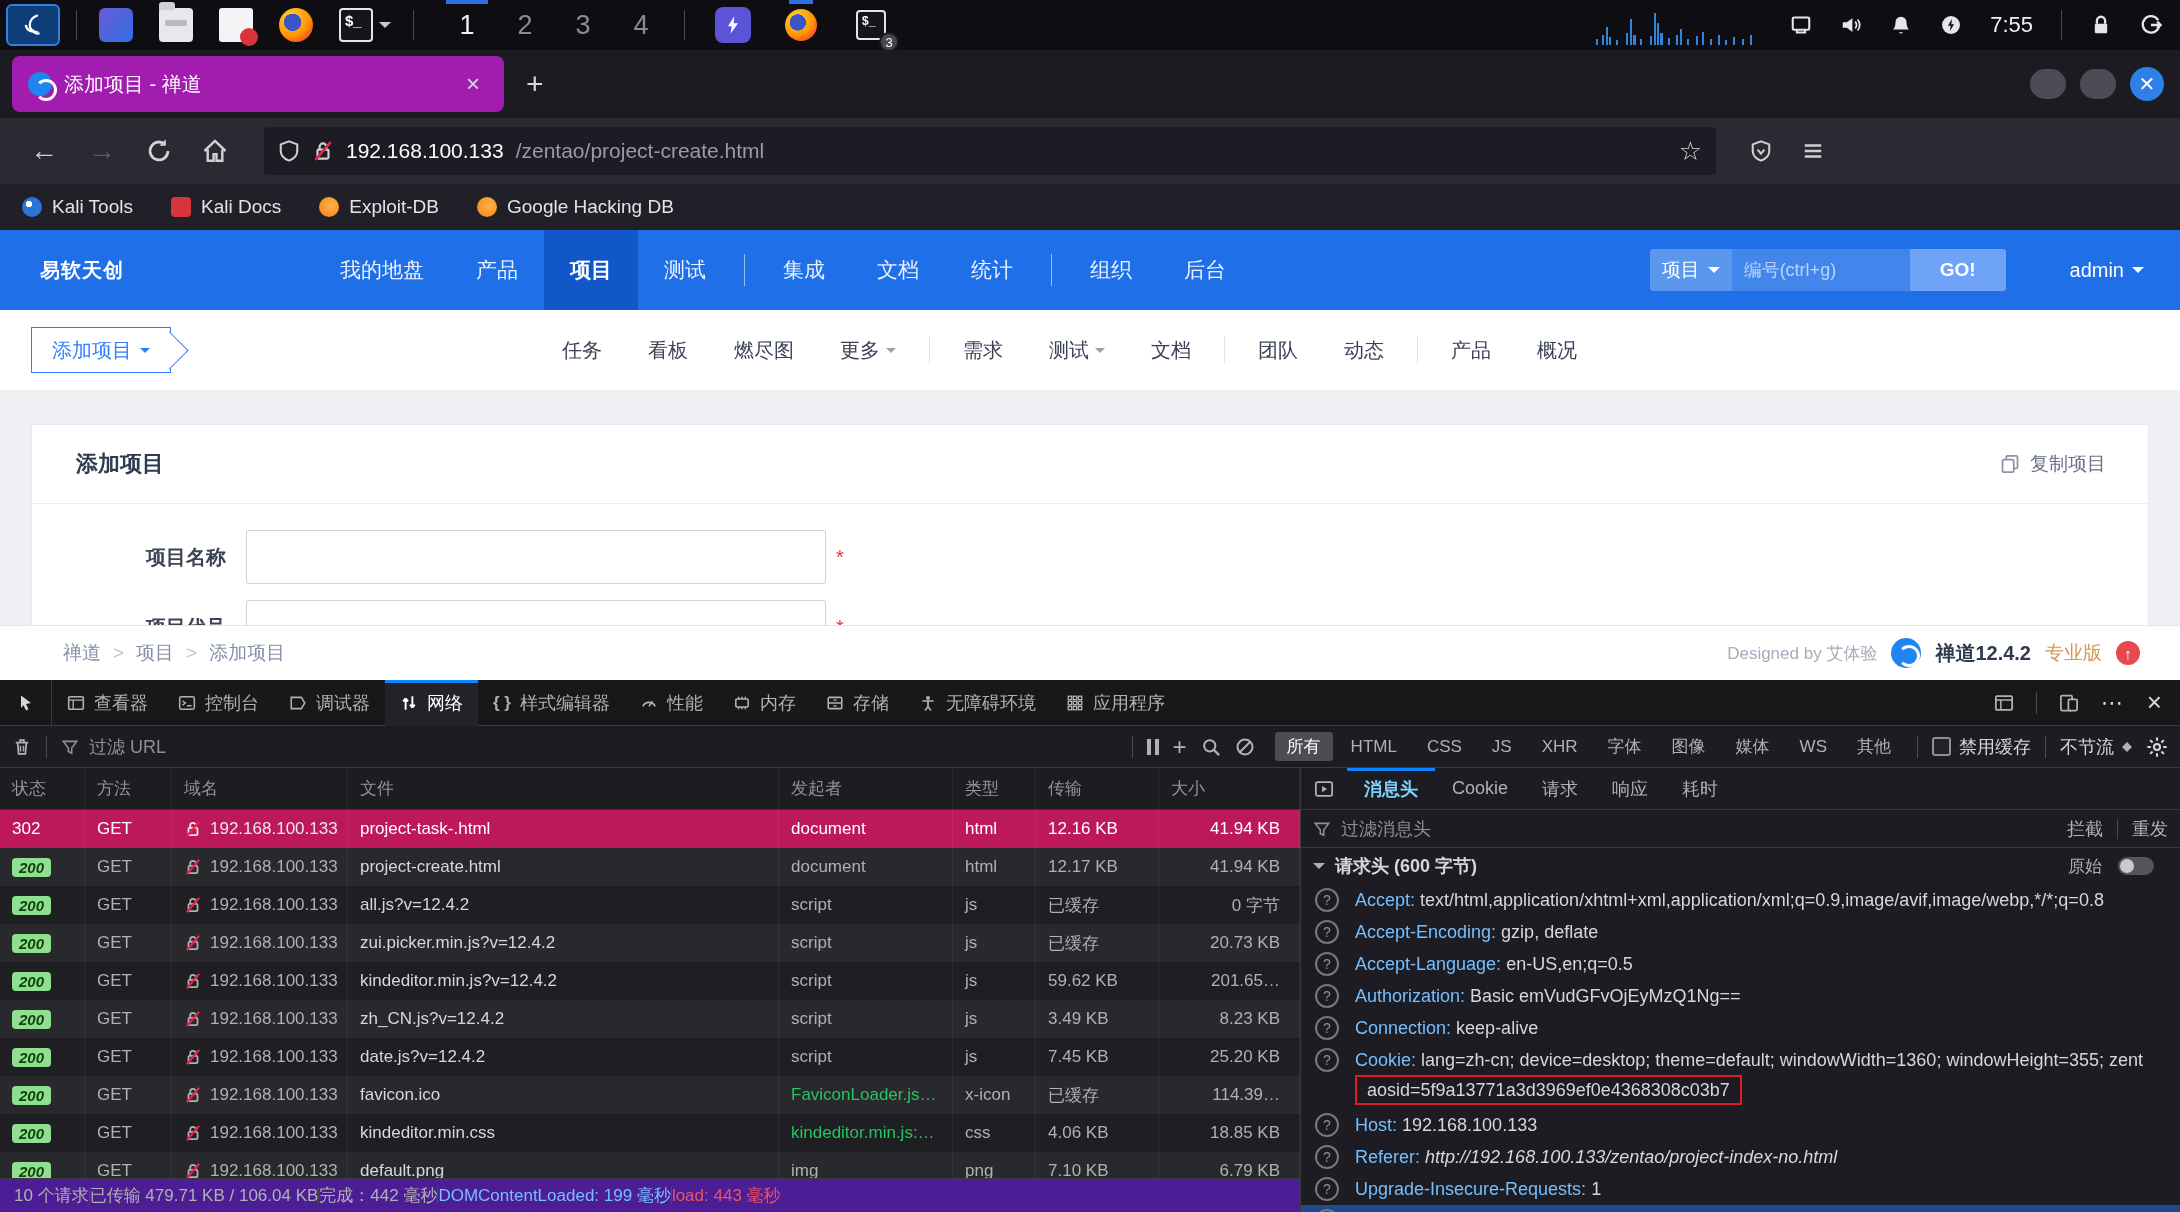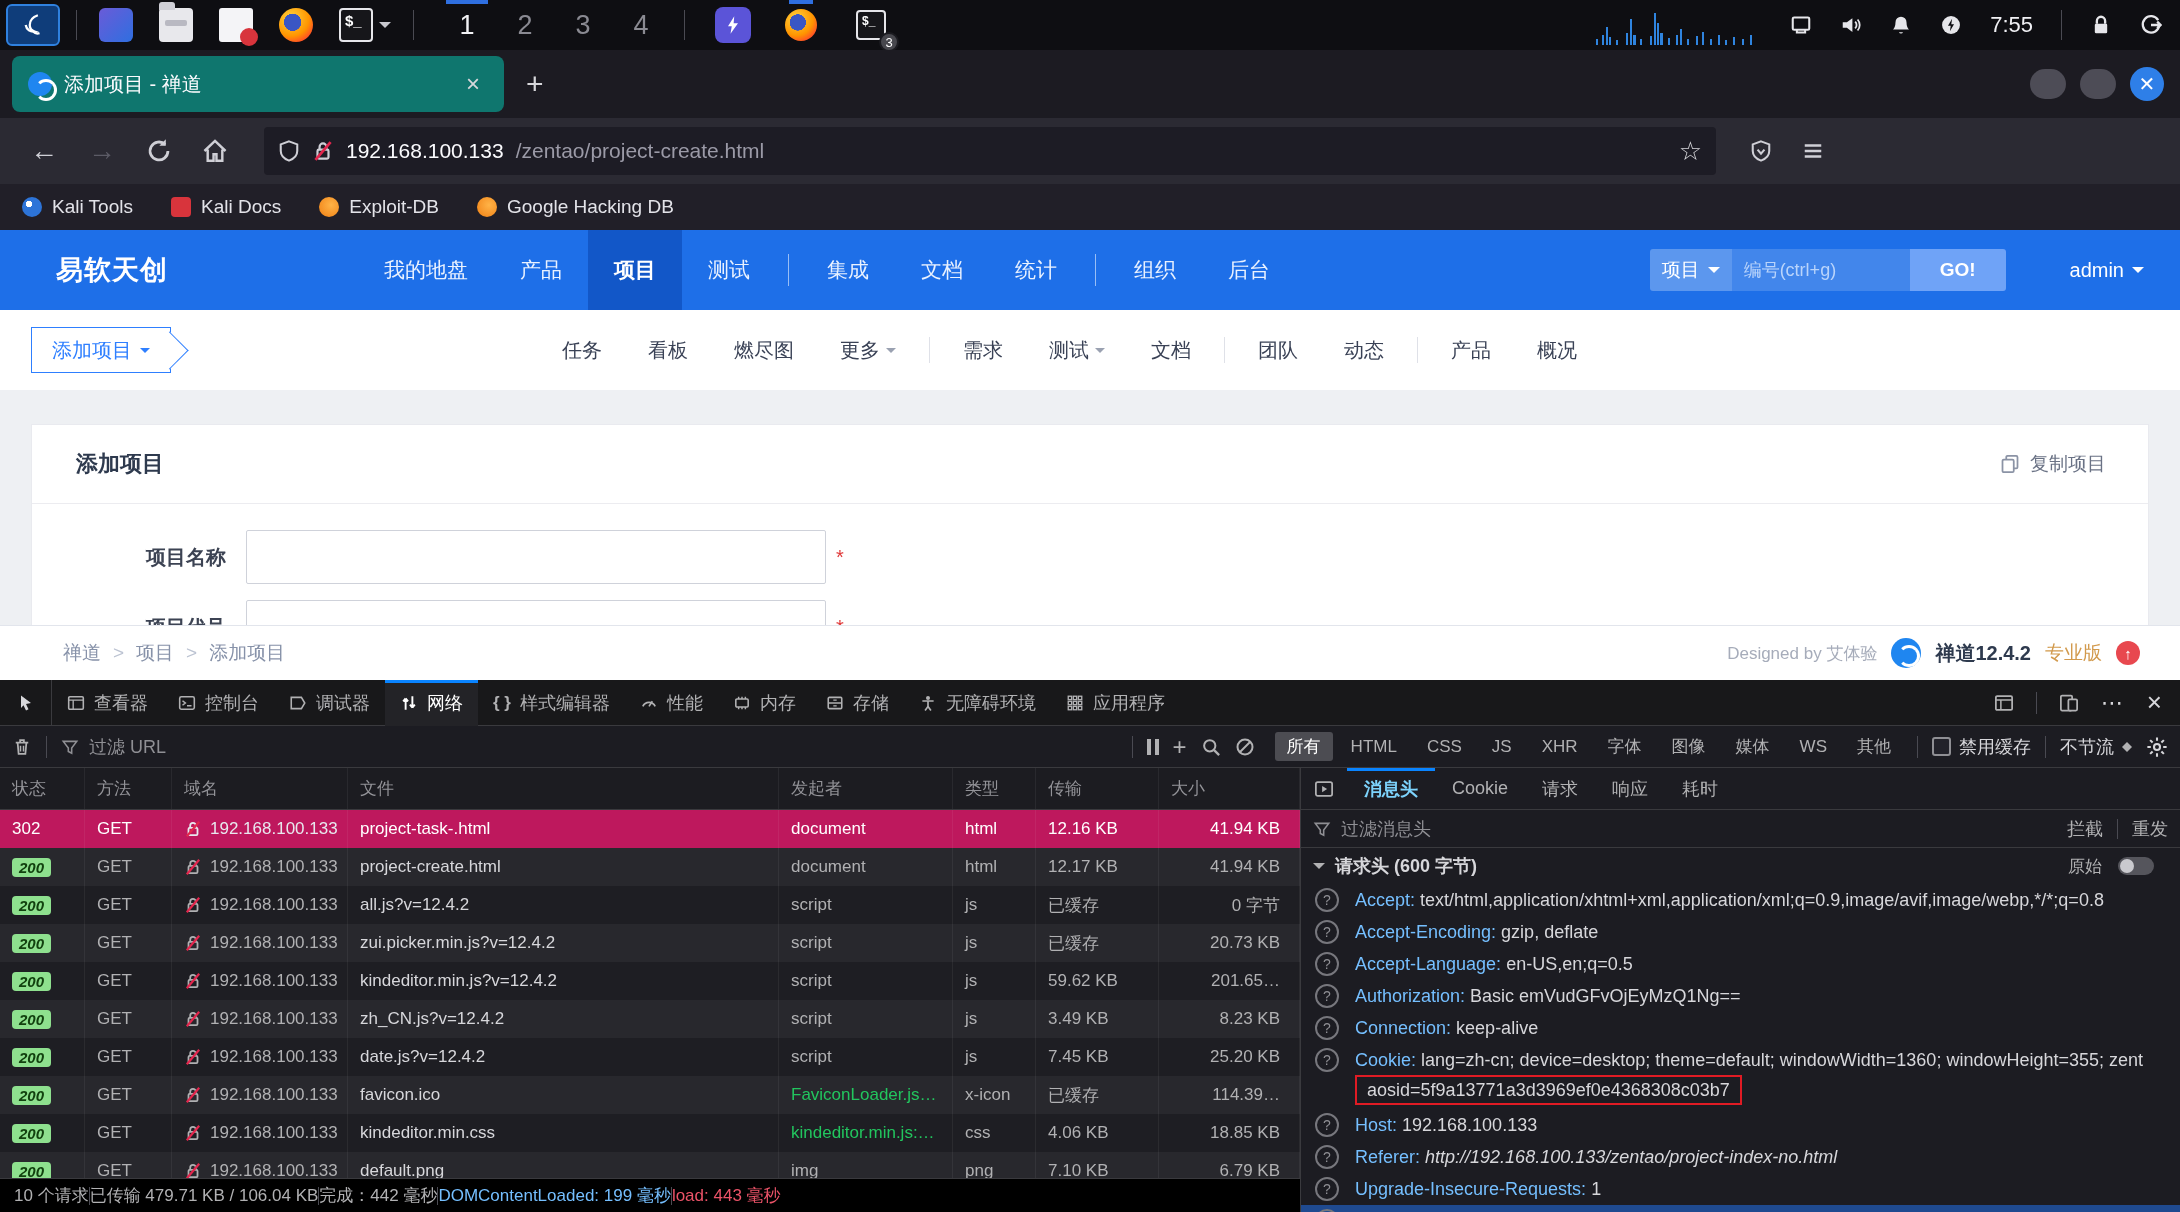--- a/index.html
+++ b/index.html
@@ -31,21 +31,21 @@
 .ws{position:relative;width:58px;height:50px;display:flex;align-items:center;justify-content:center;font-size:27px;color:#8a8a92}
 .ws.on{color:#f2f2f5}
 .topbar{position:absolute;top:0;left:8px;right:8px;height:4px;background:#2f6fe0}
 .badge3{position:absolute;right:-8px;bottom:-2px;width:20px;height:20px;border-radius:50%;background:#47474d;border:2px solid #1a1a1f;color:#fff;font-size:13px;display:flex;align-items:center;justify-content:center}
 #tray{margin-left:auto;gap:28px;padding-right:18px}
 #clock{font-size:22px;color:#f0f0f4}
 .sb{height:30px}
 
 
 #tabbar{left:0;top:50px;width:2180px;height:68px;background:#1c1b22;display:flex;align-items:center}
-.tab{margin-left:12px;width:492px;height:56px;background:#0f766e;border-radius:8px;display:flex;align-items:center;padding:0 16px;gap:12px}
+.tab{margin-left:12px;width:492px;height:56px;background:#a21caf;border-radius:8px;display:flex;align-items:center;padding:0 16px;gap:12px}
 .tab-title{color:#fbfbfe;font-size:20px;flex:1;white-space:nowrap;overflow:hidden}
 .tclose{color:#d7d7db;font-size:24px;width:30px;text-align:center}
 .newtab{color:#d7d7db;font-size:30px;margin-left:22px}
 .winctl{margin-left:auto;gap:14px;padding-right:16px}
 .wbtn{width:36px;height:30px;border-radius:15px;background:#4d4c56}
 .wbtn.close{width:34px;height:34px;border-radius:50%;background:#2e7fe8;color:#fff;font-size:20px;display:flex;align-items:center;justify-content:center}
 
 
 #navbar{left:0;top:118px;width:2180px;height:66px;background:#2b2a33;display:flex;align-items:center}
 .nav-ic{color:#cfcfd6;font-size:28px;margin-left:30px}
@@ -59,21 +59,21 @@
 
 #bookbar{left:0;top:184px;width:2180px;height:46px;background:#211f28;display:flex;align-items:center;gap:38px;padding-left:22px}
 .bm{display:flex;align-items:center;gap:10px;color:#e3e3e9;font-size:19px}
 .bm .fav{width:20px;height:20px;border-radius:50%}
 .fav-kt{background:radial-gradient(circle at 35% 35%,#fff 0 18%,transparent 19%),#2d74d8;position:relative}
 .fav-kd{background:#d8343c;border-radius:4px!important}
 .fav-bug{background:radial-gradient(circle at 60% 40%,#ffb347,#f07f13);border-radius:50% 50% 50% 10%}
 
 
 #zheader{left:0;top:230px;width:2180px;height:80px;background:#1e6fe8;display:flex;align-items:center;color:#fff}
-.brand{font-size:27px;font-weight:600;margin-left:56px;letter-spacing:1px}
+.brand{font-size:20px;font-weight:600;margin-left:40px;letter-spacing:1px}
 .znav{height:80px;display:flex;align-items:center;margin-left:190px}
 .znav .zi{height:80px;line-height:80px;padding:0 26px;font-size:21px;color:#eaf2ff}
 .znav .zi.on{background:#1257c8;font-weight:600;color:#fff}
 .zsep{width:1px;height:32px;background:rgba(255,255,255,.55);margin:0 12px}
 .gogroup{margin-left:auto;display:flex;align-items:center;margin-right:34px}
 .scope{background:rgba(255,255,255,.28);height:42px;display:flex;align-items:center;gap:8px;padding:0 12px;border-radius:3px 0 0 3px;font-size:19px}
 .goinput{background:rgba(255,255,255,.16);height:42px;width:178px;display:flex;align-items:center;padding:0 12px;color:#b9d4fb;font-size:18px}
 .gobtn{background:#6fa3f7;height:42px;padding:0 30px;display:flex;align-items:center;border-radius:0 3px 3px 0;font-weight:bold;font-size:19px}
 .user{margin-left:30px;display:flex;align-items:center;gap:8px;font-size:20px}
 .wcaret{width:0;height:0;border:6px solid transparent;border-top-color:#fff;margin-top:6px}
@@ -146,21 +146,21 @@
 .nrow:nth-child(even){background:#28282d}
 .nrow.sel{background:#be185d;color:#fff}
 .nrow .sz{justify-content:flex-end;padding-right:19px}
 .nhead .szh{justify-content:flex-start}
 .ok{background:#8ee08e;color:#12410f;font-weight:bold;font-size:15px;padding:1px 7px;border-radius:4px}
 .dom{gap:8px;color:#b1b1b3}
 .sel .dom{color:#e8e8ee}
 .filec{color:#d7d7db}
 .sel .filec{color:#fff}
 .lnk{color:#22c55e}
-#statusbar{position:absolute;left:0;top:410px;width:1300px;height:34px;background:#000000;border-top:1px solid #3a3a3e;display:flex;align-items:center;padding-left:14px;font-size:17px}
+#statusbar{position:absolute;left:0;top:410px;width:1300px;height:34px;background:#4c1d95;border-top:1px solid #3a3a3e;display:flex;align-items:center;padding-left:14px;font-size:17px}
 #statusbar .vsep{height:18px}
 .blue{color:#75bfff}
 .red{color:#eb5368}
 
 
 #rpane{position:absolute;left:1300px;top:88px;width:880px;height:444px;border-left:1px solid #3a3a3e;background:#1c1c22}
 #rtabs{height:42px;border-bottom:1px solid #3a3a3e;display:flex;align-items:center}
 .rtab{position:relative;height:42px;display:flex;align-items:center;padding:0 17px;font-size:18px;color:#b1b1b3}
 .rtab.on{color:#7dd3fc;font-weight:bold}
 .rtab.on:before{content:"";position:absolute;left:0;top:0;right:0;height:3px;background:#0a84ff}

